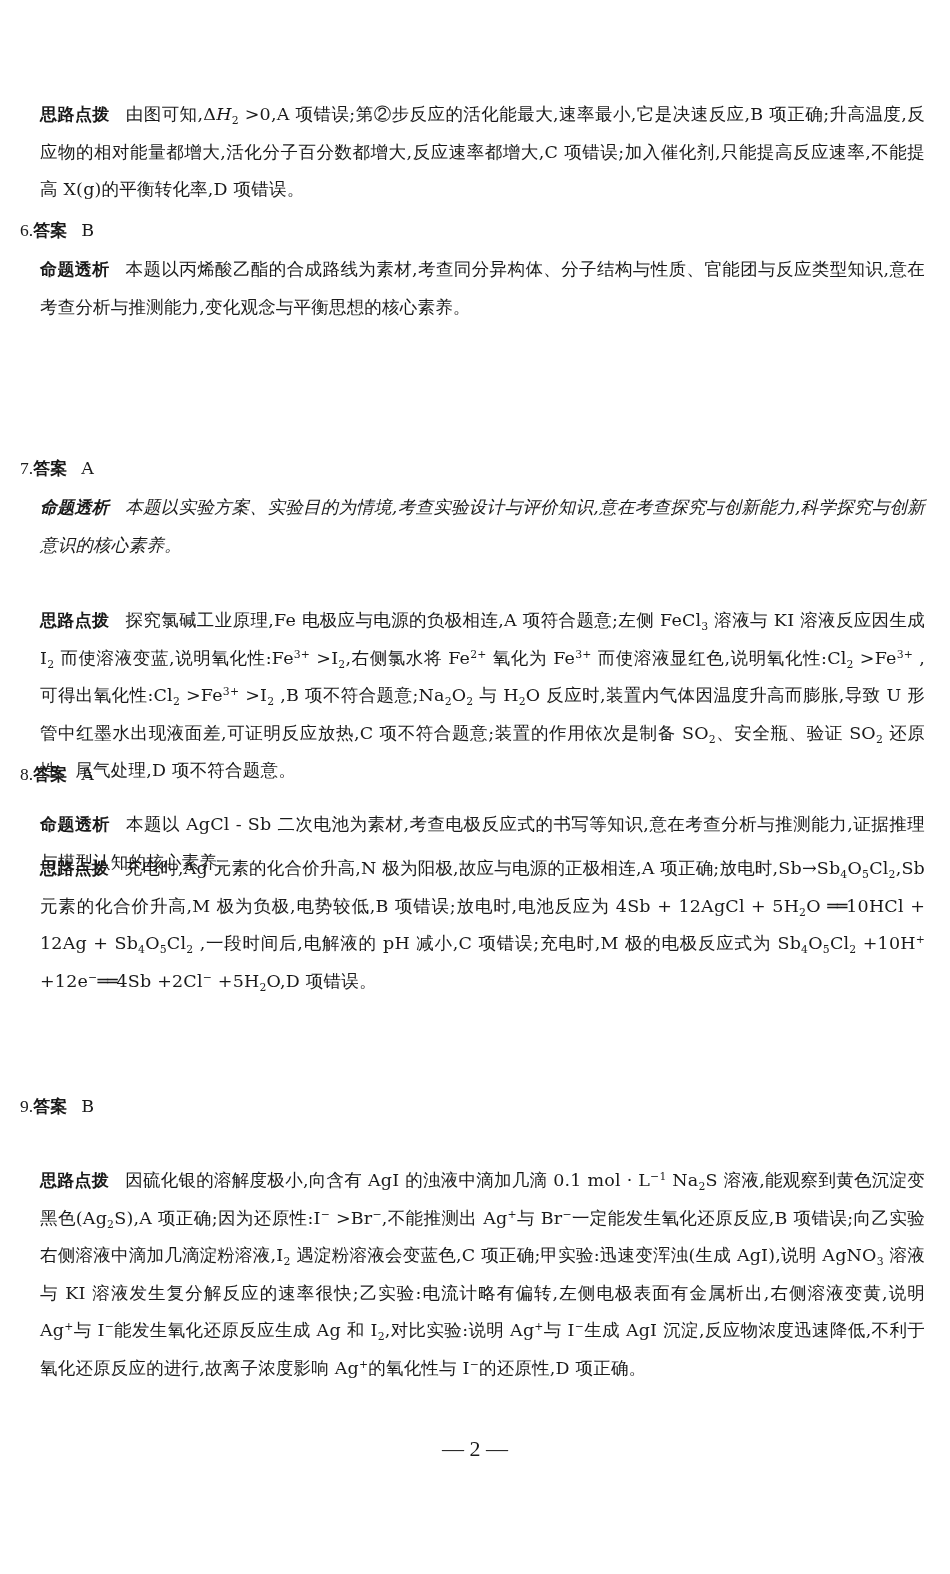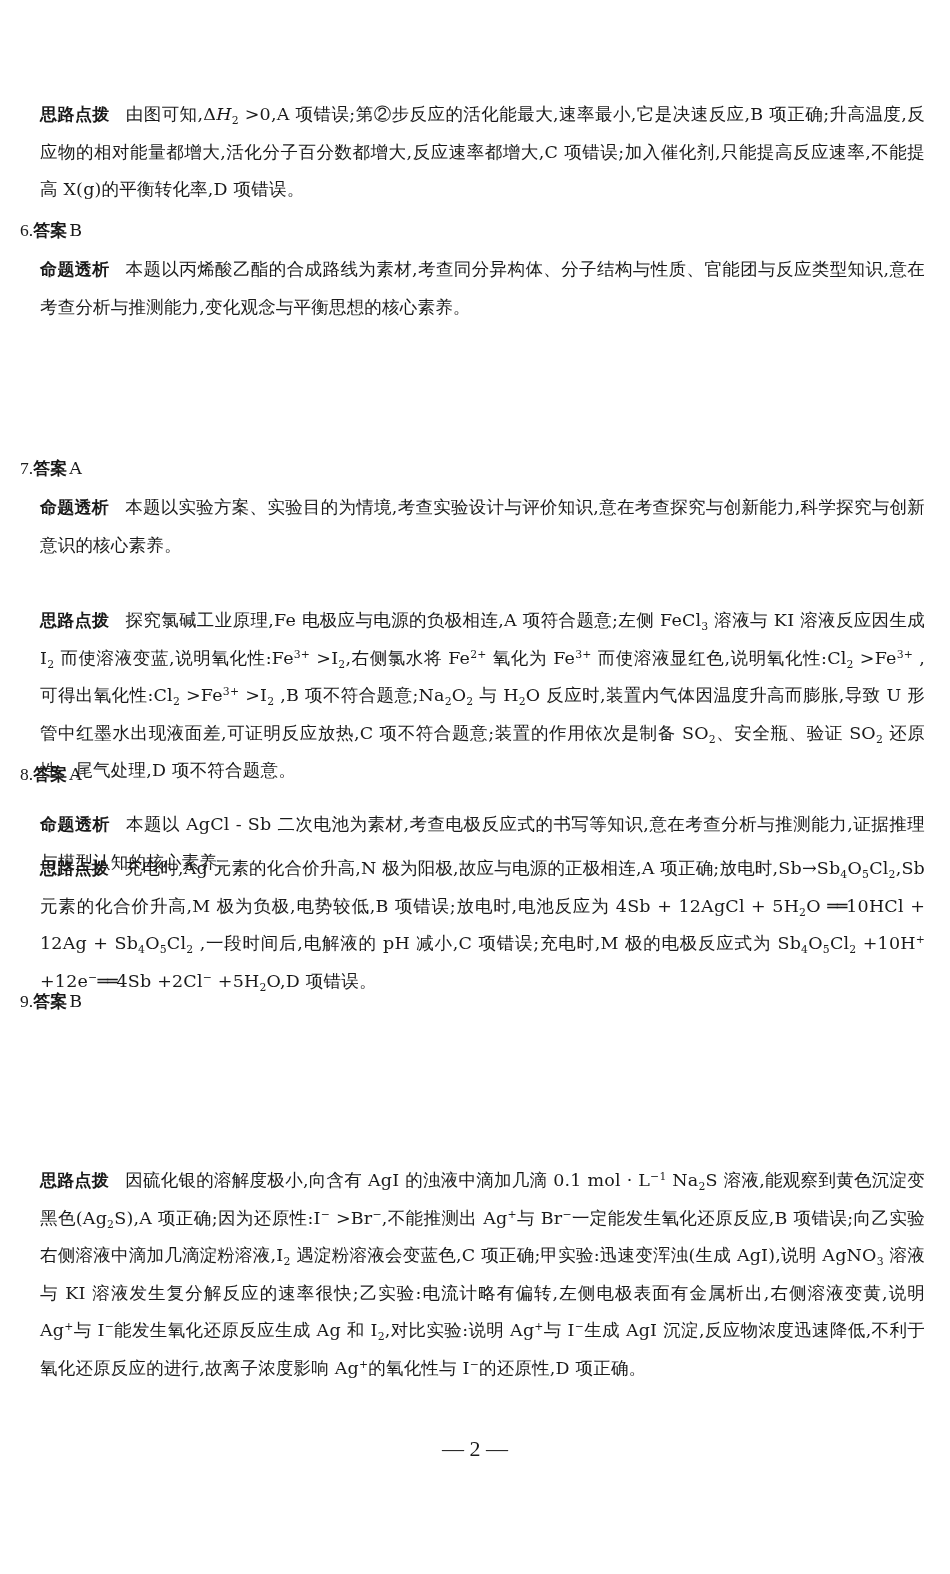--- a/index.html
+++ b/index.html
@@ -22,21 +22,21 @@
     font-family: "DejaVu Sans", "Liberation Sans", sans-serif;
     font-weight: bold;
     font-size: 17px;
     margin-right: 16px;
   }
   .ans-line {
     position: absolute; left: 20px;
     font-size: 17.5px; line-height: 37.5px; margin: 0;
   }
   .ans-line .num { font-family: "Liberation Serif", serif; }
-  .ans-line .label { margin-right: 2px; }
+  .ans-line .label { margin-right: 14px; }
   sub, sup { font-size: 0.62em; line-height: 0; }
   sub { vertical-align: -0.35em; }
   sup { vertical-align: 0.55em; }
   .eqn { letter-spacing: -1px; }
   .footer {
     position: absolute; left: 0; width: 950px; top: 1436px;
     text-align: center; font-size: 22px;
     font-family: "Liberation Serif", serif;
   }
 </style>
@@ -56,21 +56,21 @@
   </div>
   <div class="block" style="top:251px;">
     <p class="para">
       <span class="label">命题透析</span><span>本题以丙烯酸乙酯的合成路线为素材,考查同分异构体、分子结构与性质、官能团与反应类型知识,意在考查分析与推测能力,变化观念与平衡思想的核心素养。</span>
     </p>
   </div>
 
   <div class="ans-line" style="top:450px;text-align:right;">
     <span class="num">7.</span><span class="label">答案</span><span>A</span>
   </div>
-  <div class="block" style="top:489px;">
+  <div class="block" style="top:489px;font-style:italic;">
     <p class="para">
       <span class="label">命题透析</span><span>本题以实验方案、实验目的为情境,考查实验设计与评价知识,意在考查探究与创新能力,科学探究与创新意识的核心素养。</span>
     </p>
   </div>
   <div class="block" style="top:602px;">
     <p class="para">
       <span class="label">思路点拨</span><span>探究氯碱工业原理,Fe 电极应与电源的负极相连,A 项符合题意;左侧 FeCl<sub>3</sub> 溶液与 KI 溶液反应因生成 I<sub>2</sub> 而使溶液变蓝,说明氧化性:Fe<sup>3+</sup> &gt;I<sub>2</sub>,右侧氯水将 Fe<sup>2+</sup> 氧化为 Fe<sup>3+</sup> 而使溶液显红色,说明氧化性:Cl<sub>2</sub> &gt;Fe<sup>3+</sup> ,可得出氧化性:Cl<sub>2</sub> &gt;Fe<sup>3+</sup> &gt;I<sub>2</sub> ,B 项不符合题意;Na<sub>2</sub>O<sub>2</sub> 与 H<sub>2</sub>O 反应时,装置内气体因温度升高而膨胀,导致 U 形管中红墨水出现液面差,可证明反应放热,C 项不符合题意;装置的作用依次是制备 SO<sub>2</sub>、安全瓶、验证 SO<sub>2</sub> 还原性、尾气处理,D 项不符合题意。</span>
     </p>
   </div>
 
@@ -81,21 +81,21 @@
     <p class="para">
       <span class="label">命题透析</span><span>本题以 AgCl - Sb 二次电池为素材,考查电极反应式的书写等知识,意在考查分析与推测能力,证据推理与模型认知的核心素养。</span>
     </p>
   </div>
   <div class="block" style="top:850px;">
     <p class="para">
       <span class="label">思路点拨</span><span>充电时,Ag 元素的化合价升高,N 极为阳极,故应与电源的正极相连,A 项正确;放电时,Sb→Sb<sub>4</sub>O<sub>5</sub>Cl<sub>2</sub>,Sb 元素的化合价升高,M 极为负极,电势较低,B 项错误;放电时,电池反应为 4Sb + 12AgCl + 5H<sub>2</sub>O <span class="eqn">══</span>10HCl + 12Ag + Sb<sub>4</sub>O<sub>5</sub>Cl<sub>2</sub> ,一段时间后,电解液的 pH 减小,C 项错误;充电时,M 极的电极反应式为 Sb<sub>4</sub>O<sub>5</sub>Cl<sub>2</sub> +10H<sup>+</sup> +12e<sup>−</sup><span class="eqn">══</span>4Sb +2Cl<sup>−</sup> +5H<sub>2</sub>O,D 项错误。</span>
     </p>
   </div>
 
-  <div class="ans-line" style="top:983px;">
+  <div class="ans-line" style="top:1088px;">
     <span class="num">9.</span><span class="label">答案</span><span>B</span>
   </div>
   <div class="block" style="top:1162px;">
     <p class="para">
       <span class="label">思路点拨</span><span>因硫化银的溶解度极小,向含有 AgI 的浊液中滴加几滴 0.1 mol · L<sup>−1</sup> Na<sub>2</sub>S 溶液,能观察到黄色沉淀变黑色(Ag<sub>2</sub>S),A 项正确;因为还原性:I<sup>−</sup> &gt;Br<sup>−</sup>,不能推测出 Ag<sup>+</sup>与 Br<sup>−</sup>一定能发生氧化还原反应,B 项错误;向乙实验右侧溶液中滴加几滴淀粉溶液,I<sub>2</sub> 遇淀粉溶液会变蓝色,C 项正确;甲实验:迅速变浑浊(生成 AgI),说明 AgNO<sub>3</sub> 溶液与 KI 溶液发生复分解反应的速率很快;乙实验:电流计略有偏转,左侧电极表面有金属析出,右侧溶液变黄,说明 Ag<sup>+</sup>与 I<sup>−</sup>能发生氧化还原反应生成 Ag 和 I<sub>2</sub>,对比实验:说明 Ag<sup>+</sup>与 I<sup>−</sup>生成 AgI 沉淀,反应物浓度迅速降低,不利于氧化还原反应的进行,故离子浓度影响 Ag<sup>+</sup>的氧化性与 I<sup>−</sup>的还原性,D 项正确。</span>
     </p>
   </div>
 
   <div class="footer">— 2 —</div>
 </div>

